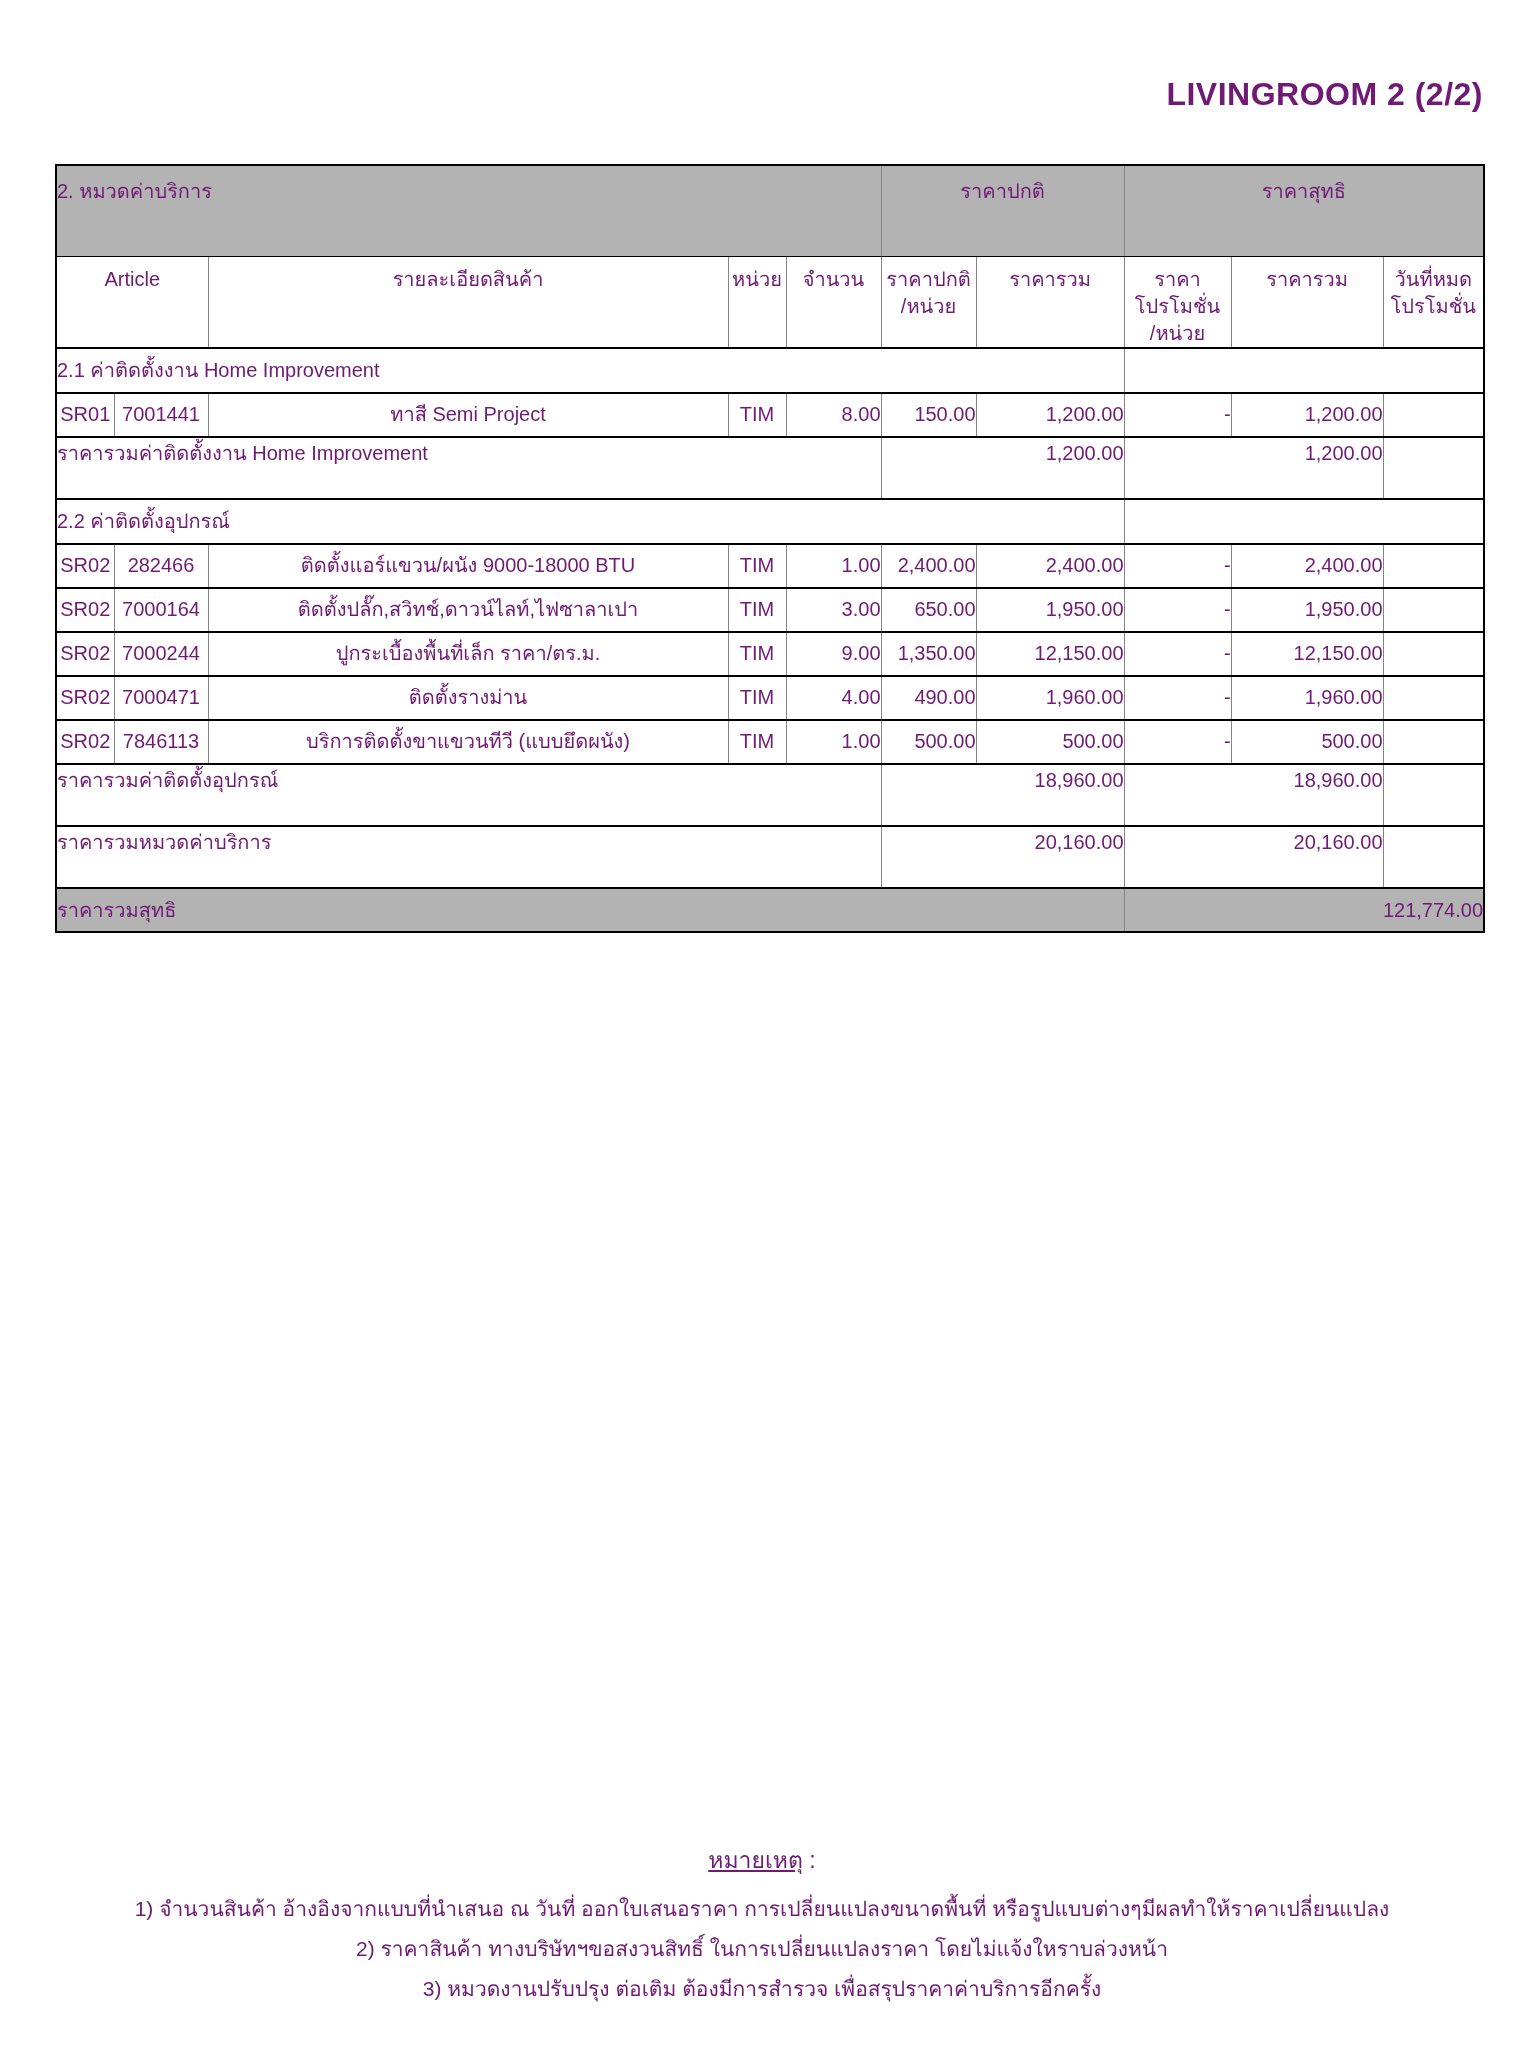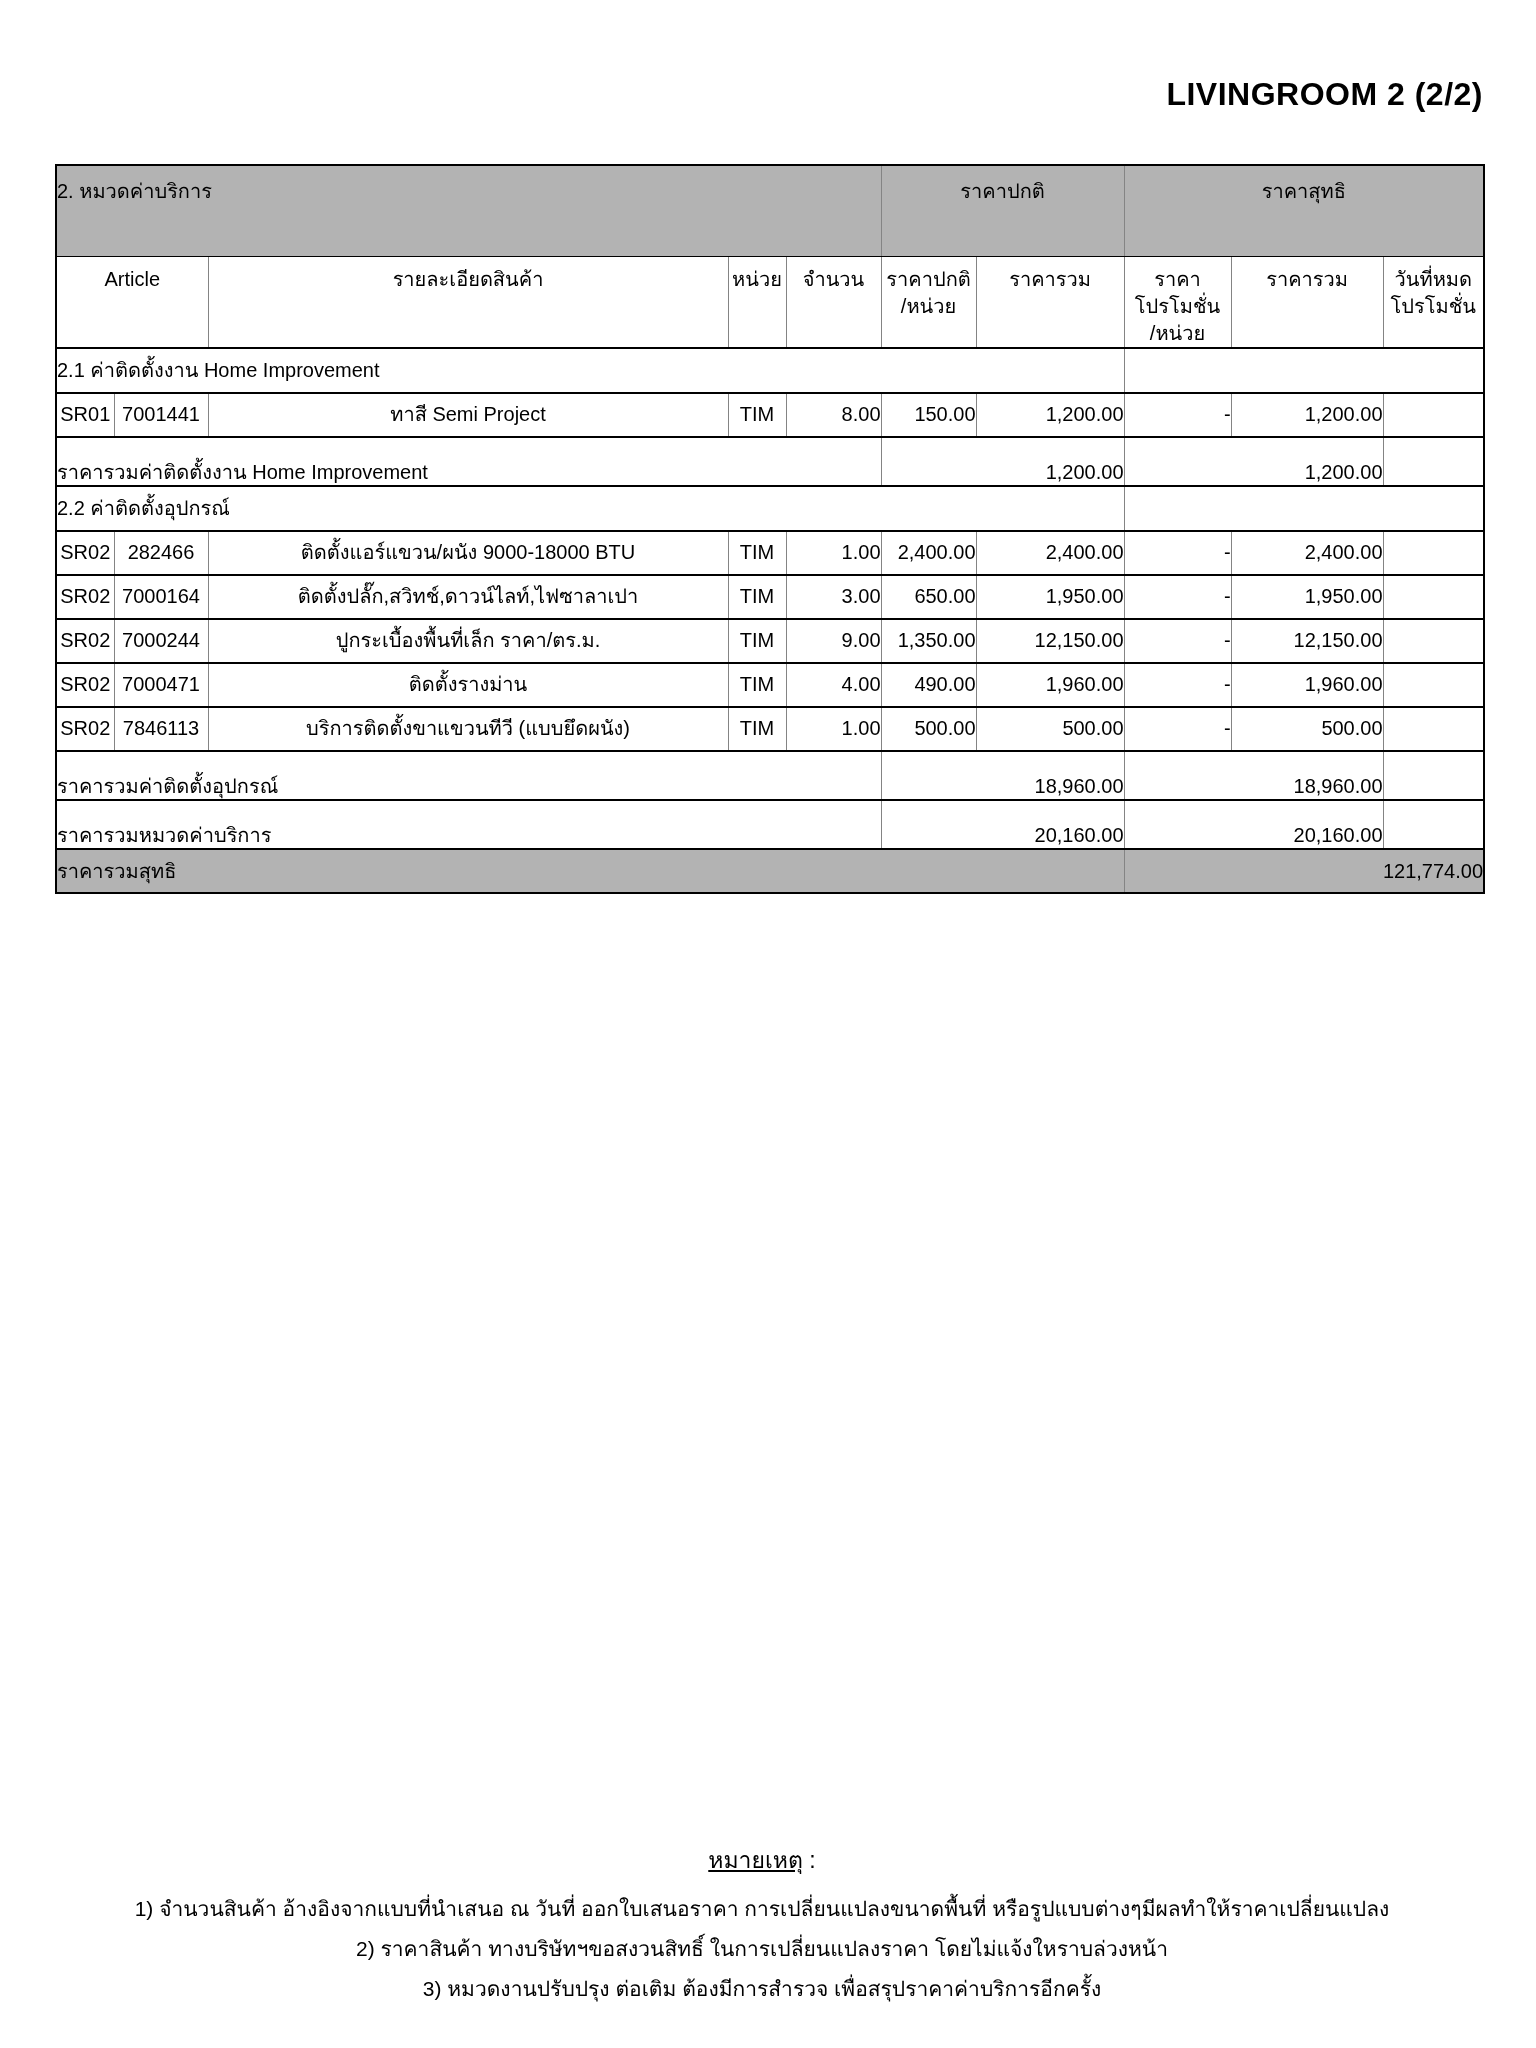--- a/index.html
+++ b/index.html
@@ -1,18 +1,18 @@
 <!DOCTYPE html>
 <html><head>
 <meta charset="utf-8">
 <style>
   html,body { margin:0; padding:0; background:#e8e8e8; }
   .page {
     position:relative; width:1536px; height:2048px; margin:0 auto;
-    background:#ffffff; color:#000000;
+    background:#ffffff; color:#701a75;
     font-family:"Liberation Sans","DejaVu Sans",sans-serif;
     overflow:hidden;
   }
   .title {
     position:absolute; top:76px; left:55px; width:1428px;
     text-align:right; font-size:32px; font-weight:bold; letter-spacing:0.5px;
   }
   table.quote {
     position:absolute; top:164px; left:55px; width:1428px;
     border-collapse:collapse; table-layout:fixed;
@@ -27,21 +27,21 @@
   tr.h1 td {
     background:#b3b3b3; height:91px; padding-top:12px;
     border-top:1px solid #000; border-bottom:1px solid #000;
   }
   .h1-left  { text-align:left; padding-left:14px; }
   tr.h2 td  { height:88px; padding-top:9px; text-align:center;
               border-top:1px solid #000; line-height:27px; }
   tr.sec td  { height:45px; padding-top:8px; }
   .sec-label { text-align:left; padding-left:18px; }
   tr.item td { height:44px; padding-top:7px; }
-  tr.sum td  { height:40px; padding-top:21px; }
+  tr.sum td  { height:62px; padding-top:2px; }
   .sum-label { text-align:left; padding-left:18px; }
   tr.grand td { background:#b3b3b3; height:44px; padding-top:8px; }
   .grand-label { text-align:left; padding-left:38px; }
   .c { text-align:center; }
   .l { text-align:center;  padding-left:9px; }
   .r { text-align:right; padding-right:12px; }
   .rd{ text-align:right; padding-right:16px; }
   .notes { position:absolute; left:42px; top:1842px; width:1440px;text-align:center; }
   .notes-heading { font-size:23px; margin-bottom:18px; }
   .notes-heading .u { text-decoration:underline; }

